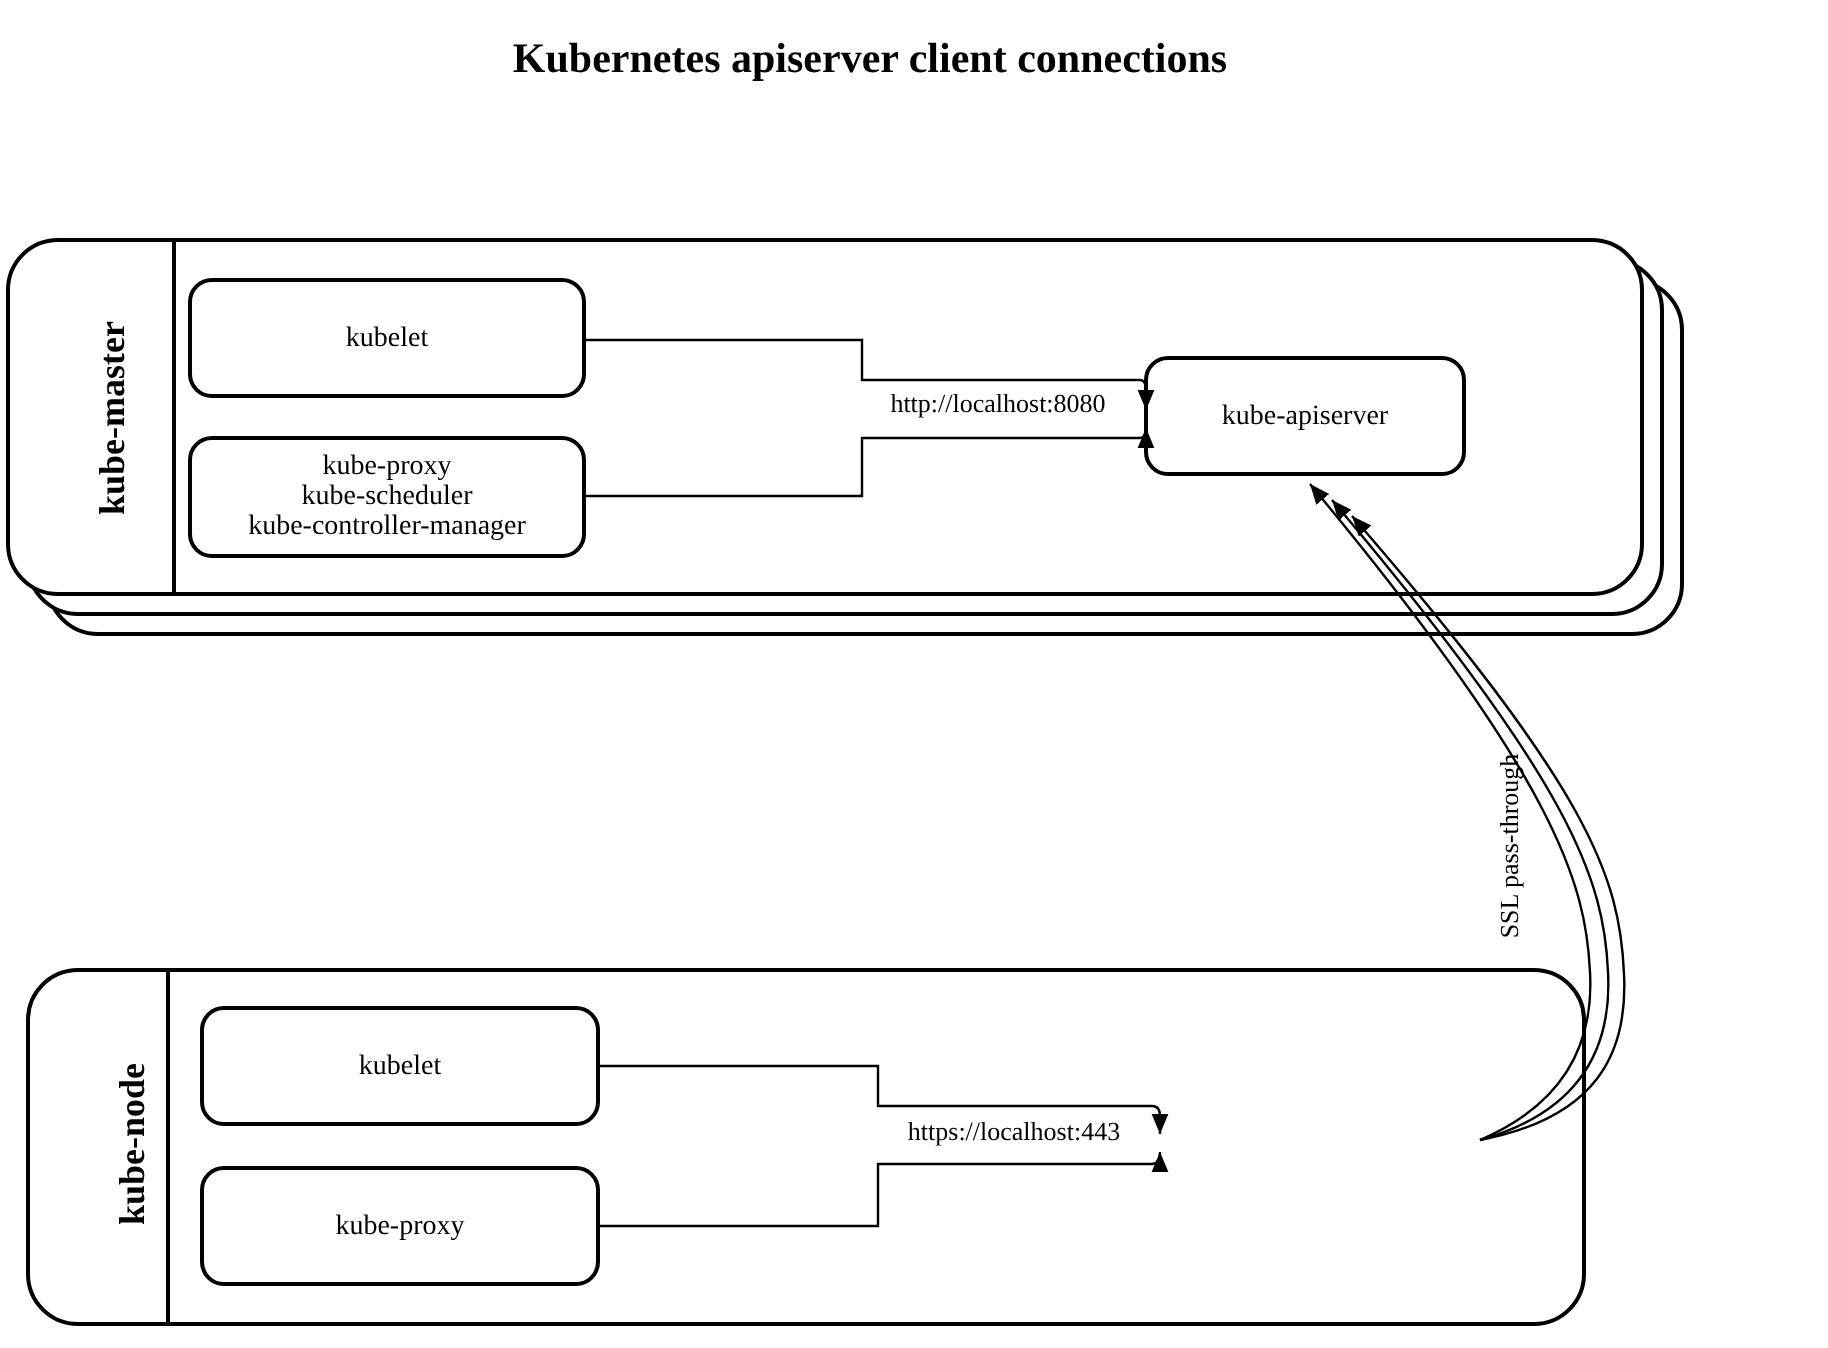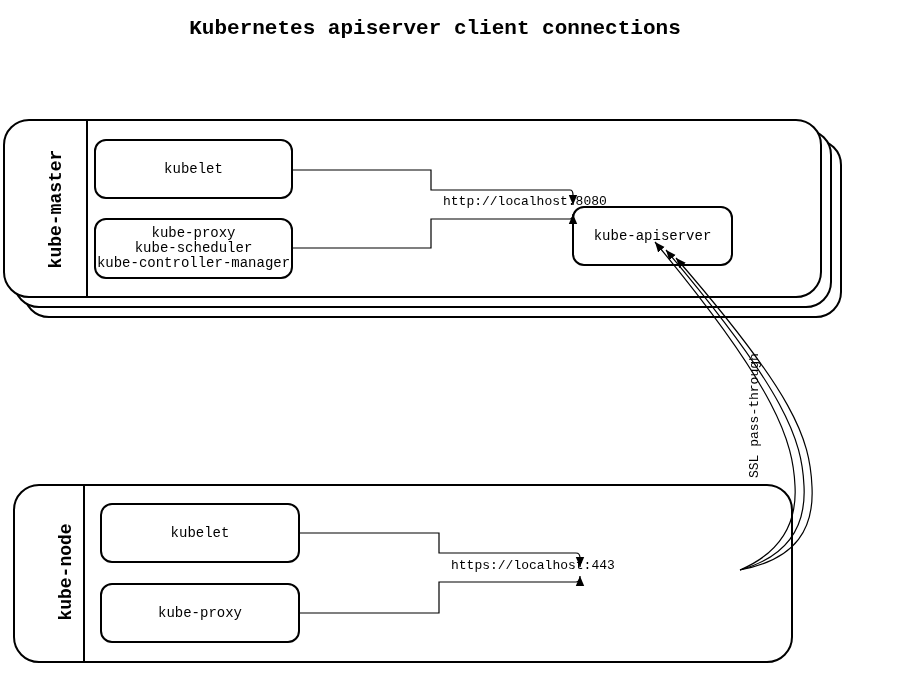--- a/index.html
+++ b/index.html
@@ -1,18 +1,18 @@
 <!DOCTYPE html>
 <html><head>
 <meta charset="utf-8">
 <style>
   html,body { margin:0; padding:0; background:#ffffff; }
   .canvas {
     position:relative; width:914px; height:674px; background:#ffffff;
-    font-family:Liberation Mono, monospace; color:#000; overflow:hidden;
+    font-family:Liberation Serif, serif; color:#000; overflow:hidden;
   }
   .title {
     position:absolute; left:0; top:17px; width:870px; text-align:center;
     font-size:21px; font-weight:bold;
   }
   .cluster {
     position:absolute; background:#ffffff; border:2px solid #000;
     border-radius:26px; box-sizing:border-box;
   }
   .divider { position:absolute; top:0; bottom:0; width:0; border-left:2px solid #000; }
@@ -48,21 +48,21 @@
   </div>
 
   <div class="node" style="left:94px; top:139px; width:199px; height:60px;">
     <span>kubelet</span>
   </div>
   <div class="node" style="left:94px; top:218px; width:199px; height:61px;">
     <span>kube-proxy</span>
     <span>kube-scheduler</span>
     <span>kube-controller-manager</span>
   </div>
-  <div class="node" style="left:572px; top:178px; width:161px; height:60px;margin-top:28px;">
+  <div class="node" style="left:572px; top:178px; width:161px; height:60px;">
     <span>kube-apiserver</span>
   </div>
 
   <div class="cluster" style="left:13px; top:484px; width:780px; height:179px;">
     <div class="divider" style="left:68px;"></div>
     <div class="cluster-label" style="left:-29px; top:76px;">kube-node</div>
   </div>
 
   <div class="node" style="left:100px; top:503px; width:200px; height:60px;">
     <span>kubelet</span>

